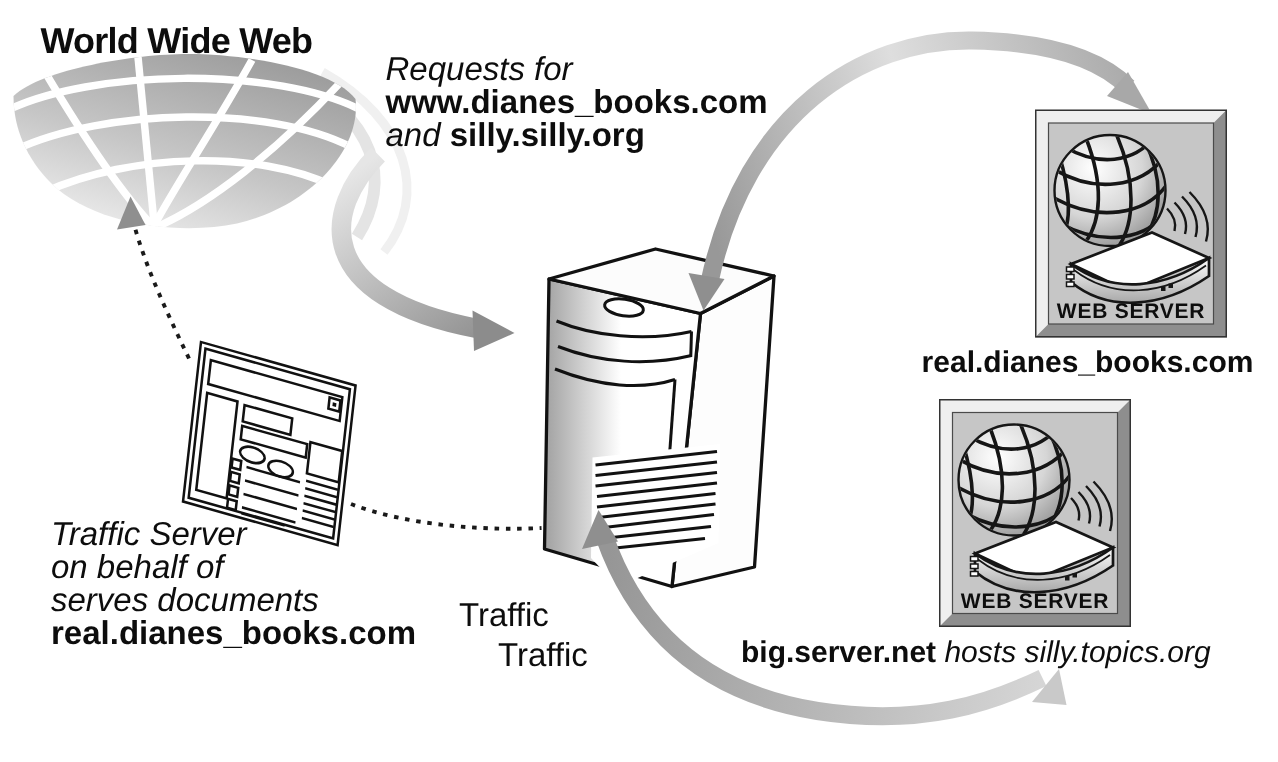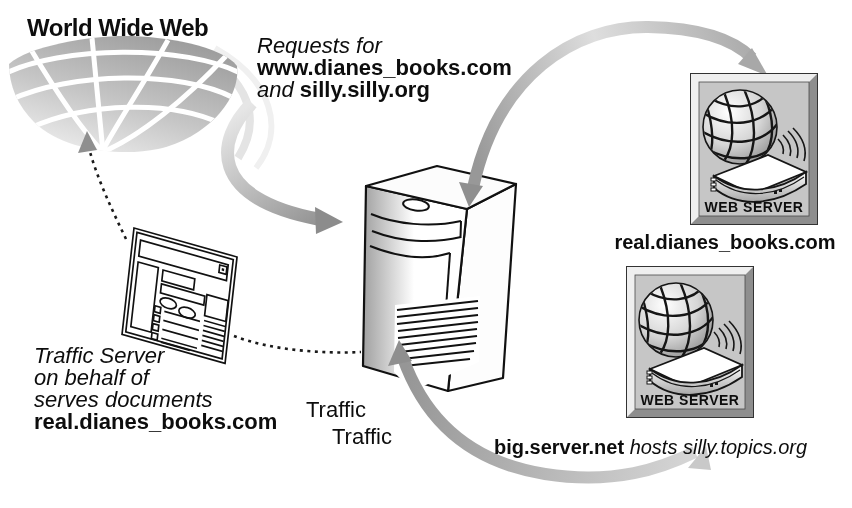--- a/index.html
+++ b/index.html
@@ -241,15 +241,15 @@
 <div class="abs ts-label" style="left:306px;top:374px">
   <div>Traffic</div>
   <div class="ind">Traffic</div>
 </div>
 
 <div class="abs badge" style="left:699px;top:199px">WEB SERVER</div>
 <div class="abs badge" style="left:635px;top:392px">WEB SERVER</div>
 
 <div class="abs node-label" style="left:595px;top:231px;width:260px;text-align:center">real.dianes_books.com</div>
 
-<div class="abs node-label" style="left:494px;top:436px">
+<div class="abs node-label" style="left:494px;top:424px">
   <span>big.server.net</span> <span class="i">hosts silly.topics.org</span>
 </div>
 
 </body></html>

